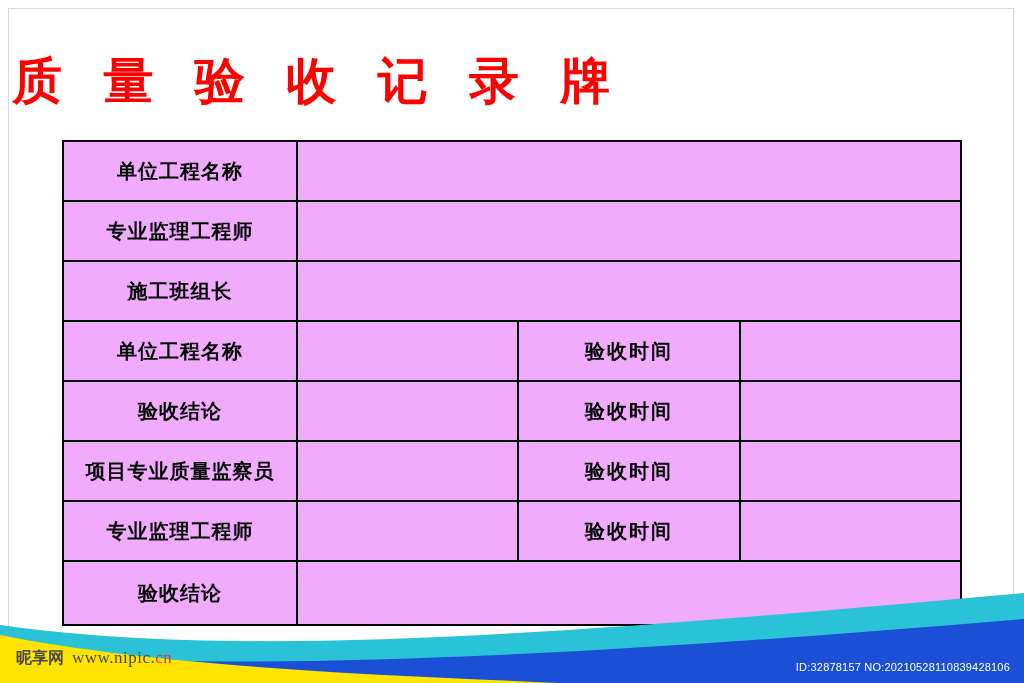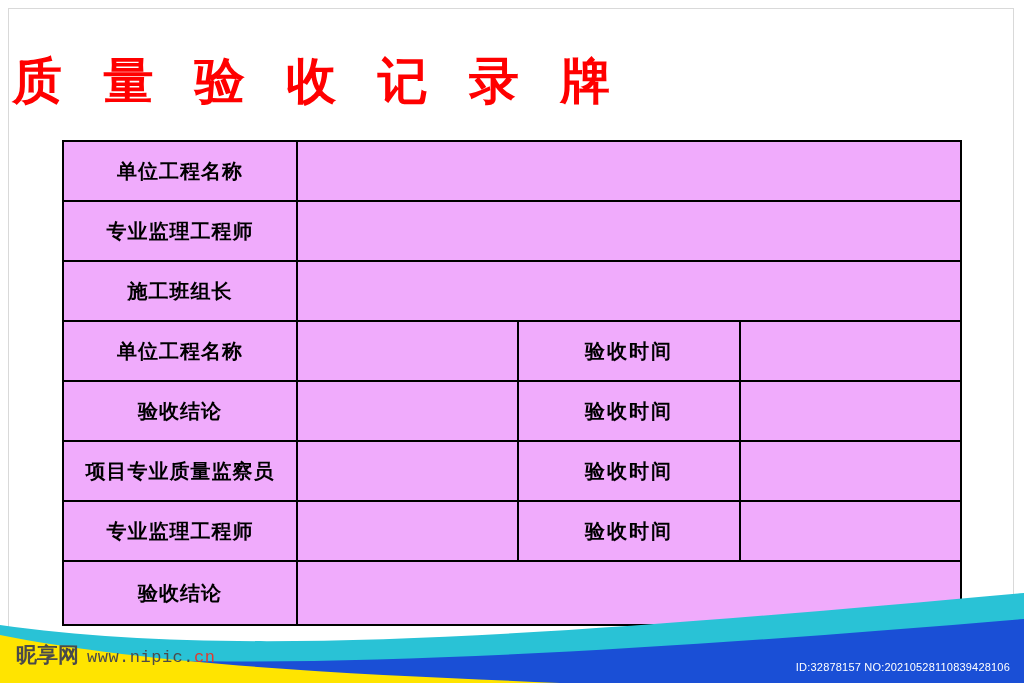--- a/index.html
+++ b/index.html
@@ -100,29 +100,29 @@
   .footer-left {
     position: absolute;
     left: 16px;
     bottom: 14px;
     display: flex;
     align-items: baseline;
     gap: 8px;
     z-index: 5;
   }
   .brand {
-    font-size: 21px;
+    font-size: 16px;
     font-weight: bold;
     color: #4a4a4a;
     font-family: "DejaVu Sans", "Liberation Sans", sans-serif;
   }
   .brand-url {
     font-size: 17px;
     color: #4a4a4a;
-    font-family: Liberation Mono, monospace;
+    font-family: Liberation Serif, serif;
     letter-spacing: 0.5px;
   }
   .brand-url .cn { color: #e03a2f; }
 
   .footer-right {
     position: absolute;
     right: 14px;
     bottom: 10px;
     font-size: 11px;
     color: #ffffff;

